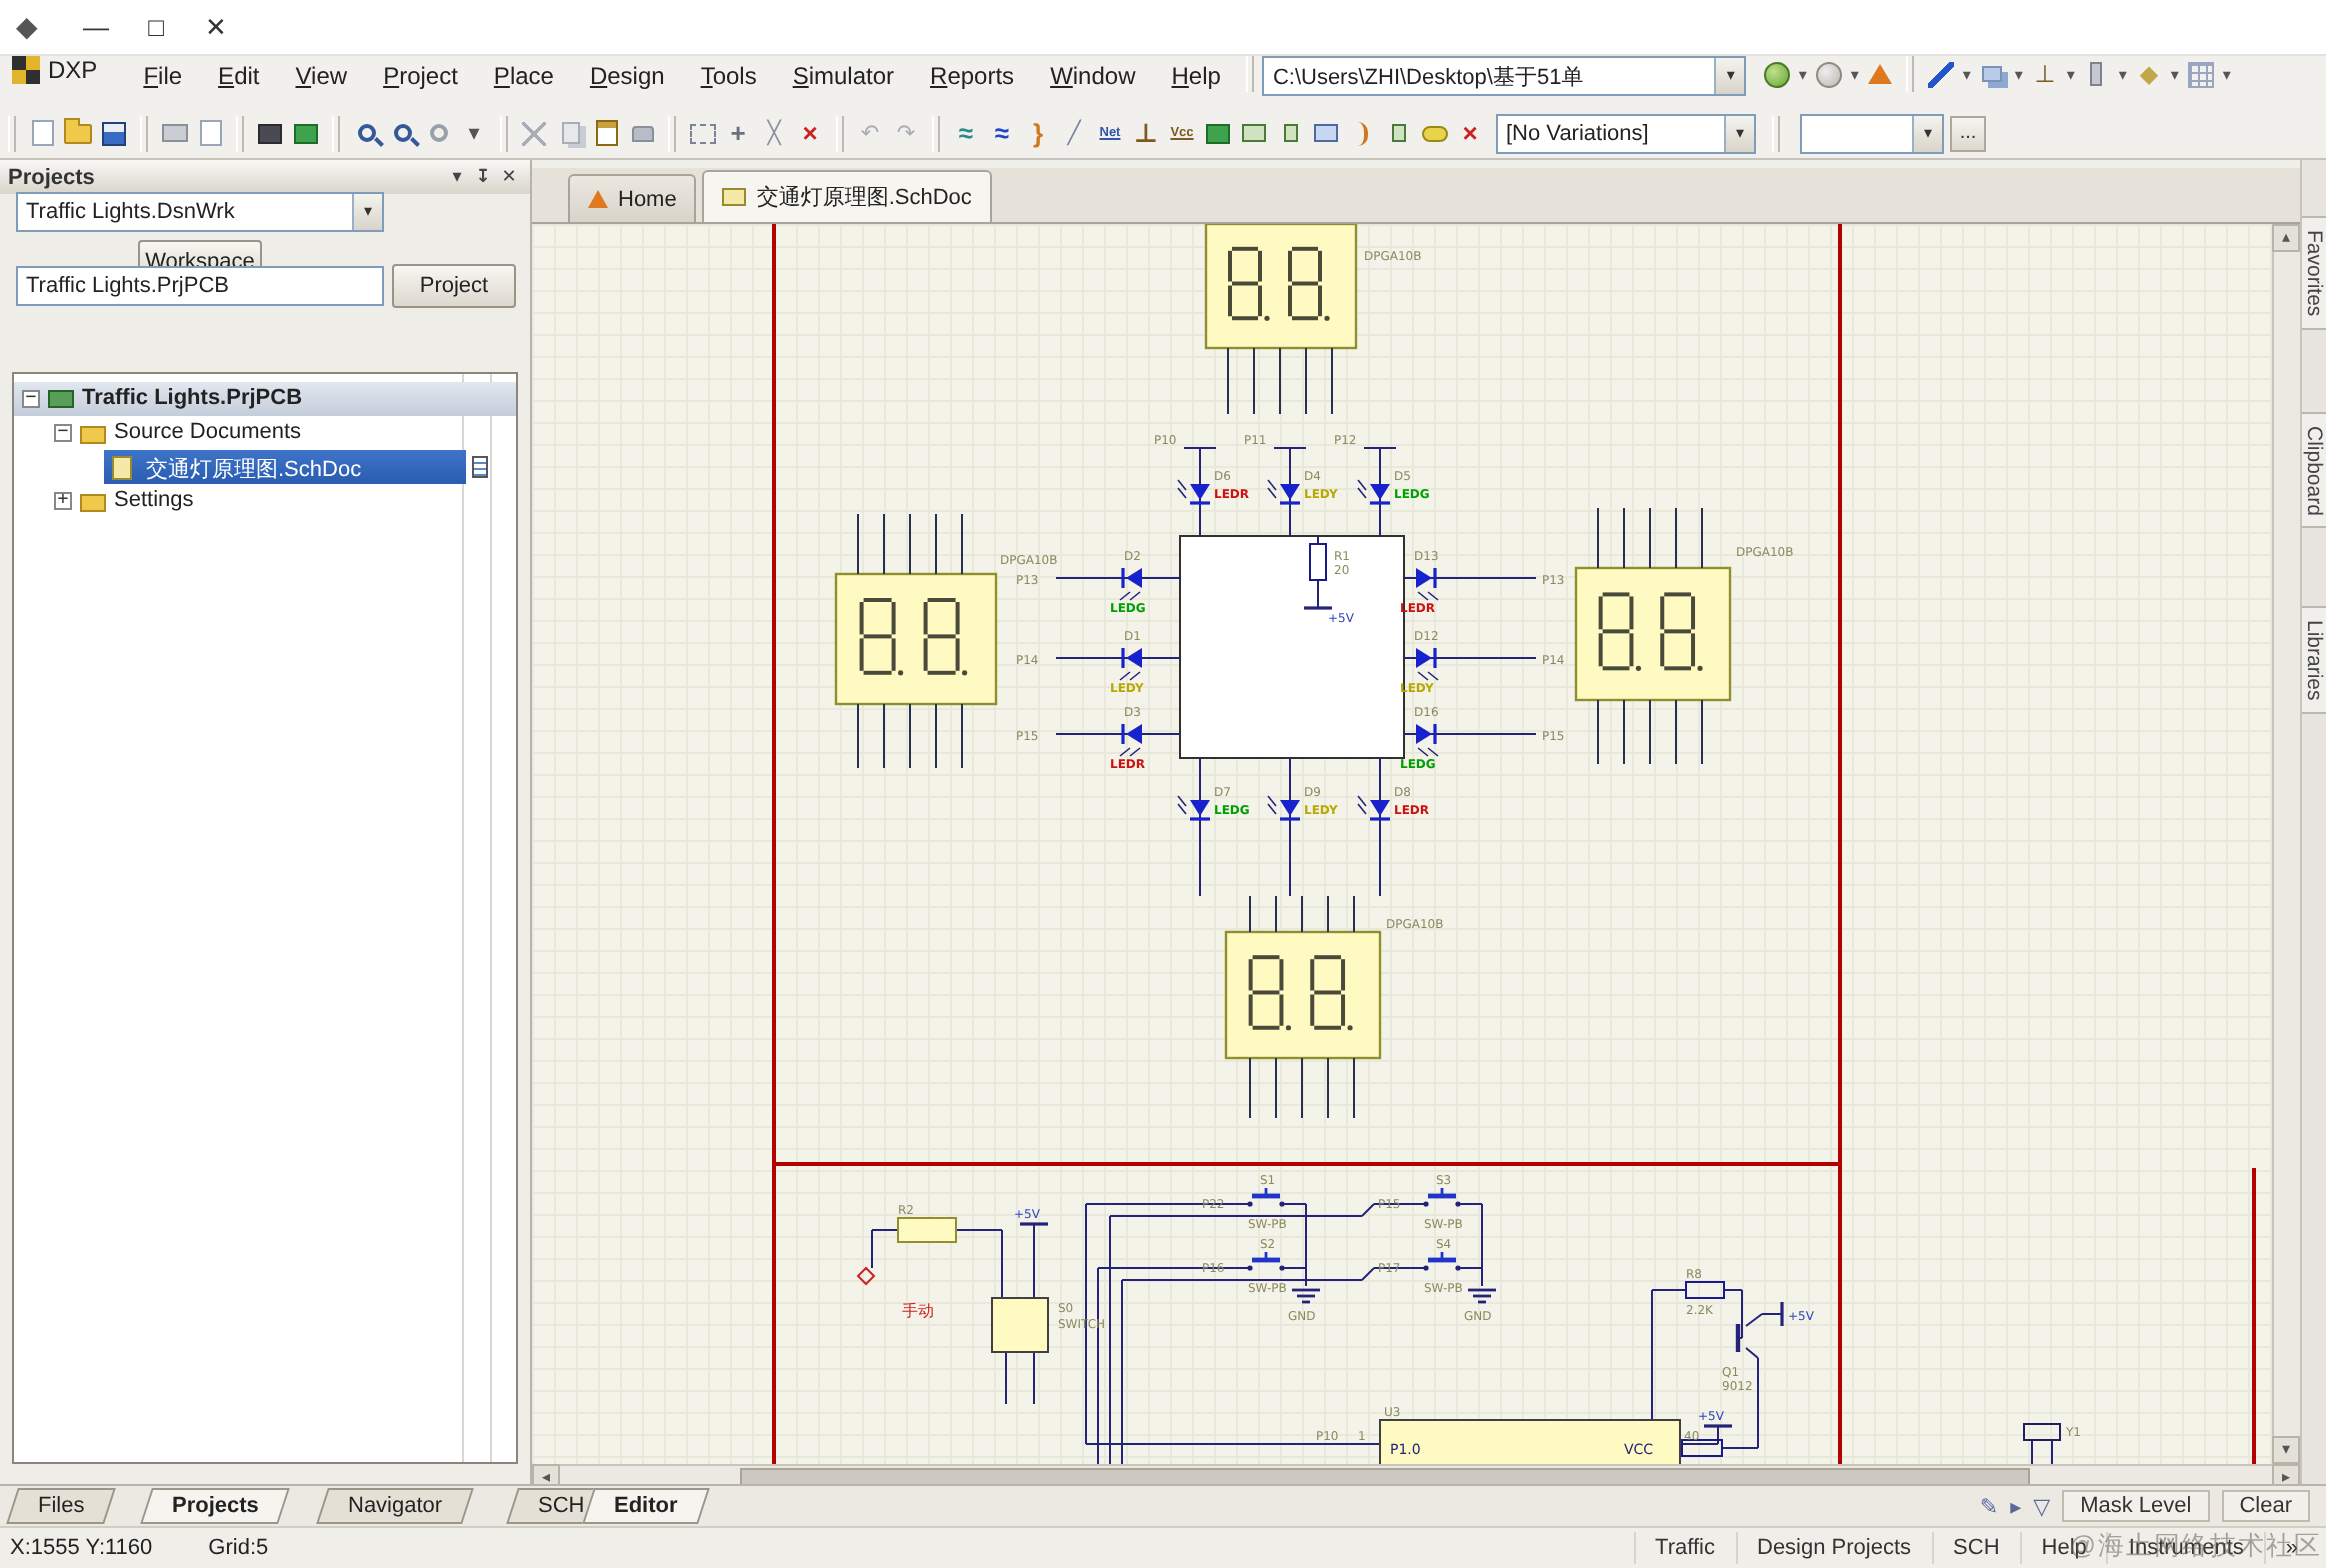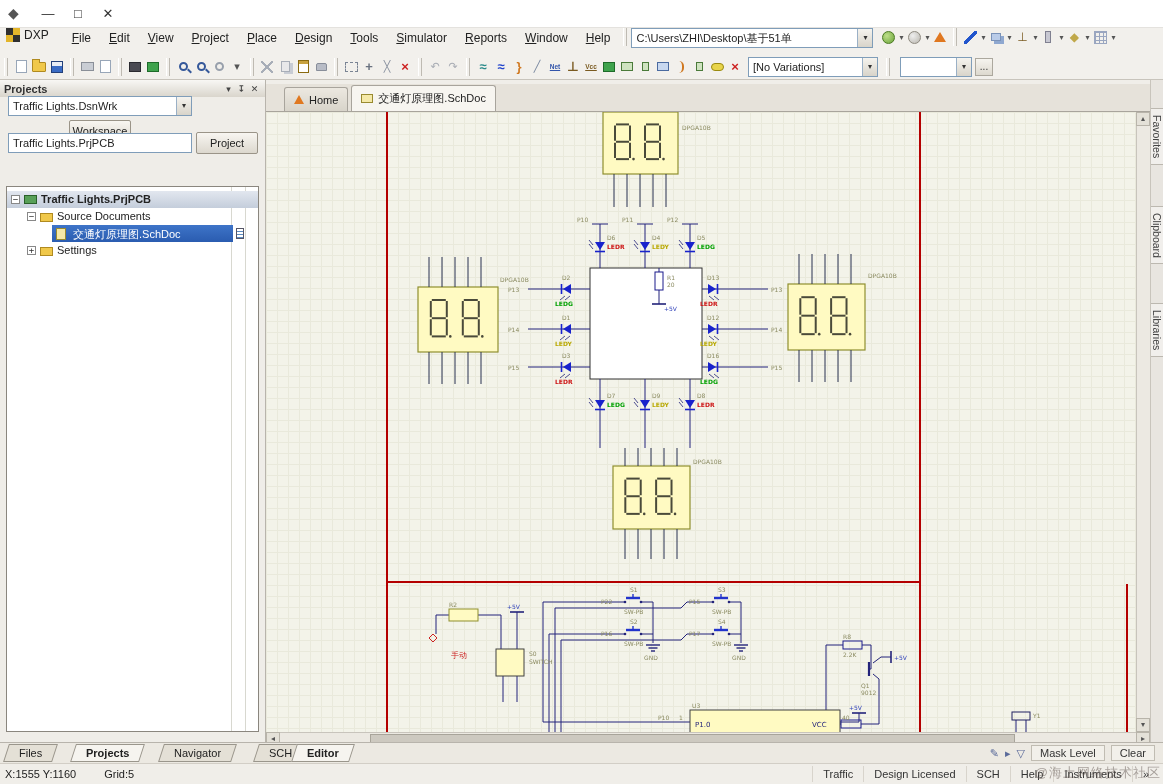--- a/index.html
+++ b/index.html
@@ -799,21 +799,21 @@
   </div>
 </div>
 
 <div id="row2" class="abs">
   <div id="status-left">
     <span>X:1555 Y:1160</span>
     <span>Grid:5</span>
   </div>
   <div id="sys-buttons">
       <span class="sysb">Traffic</span>
-      <span class="sysb">Design Licensed</span>
+      <span class="sysb">Design Projects</span>
       <span class="sysb">SCH</span>
       <span class="sysb">Help</span>
       <span class="sysb">Instruments</span>
       <span class="sysb">»</span>
     </div>
 </div>
 
 <div id="watermark">@海土网络技术社区</div>
 
 </body></html>

